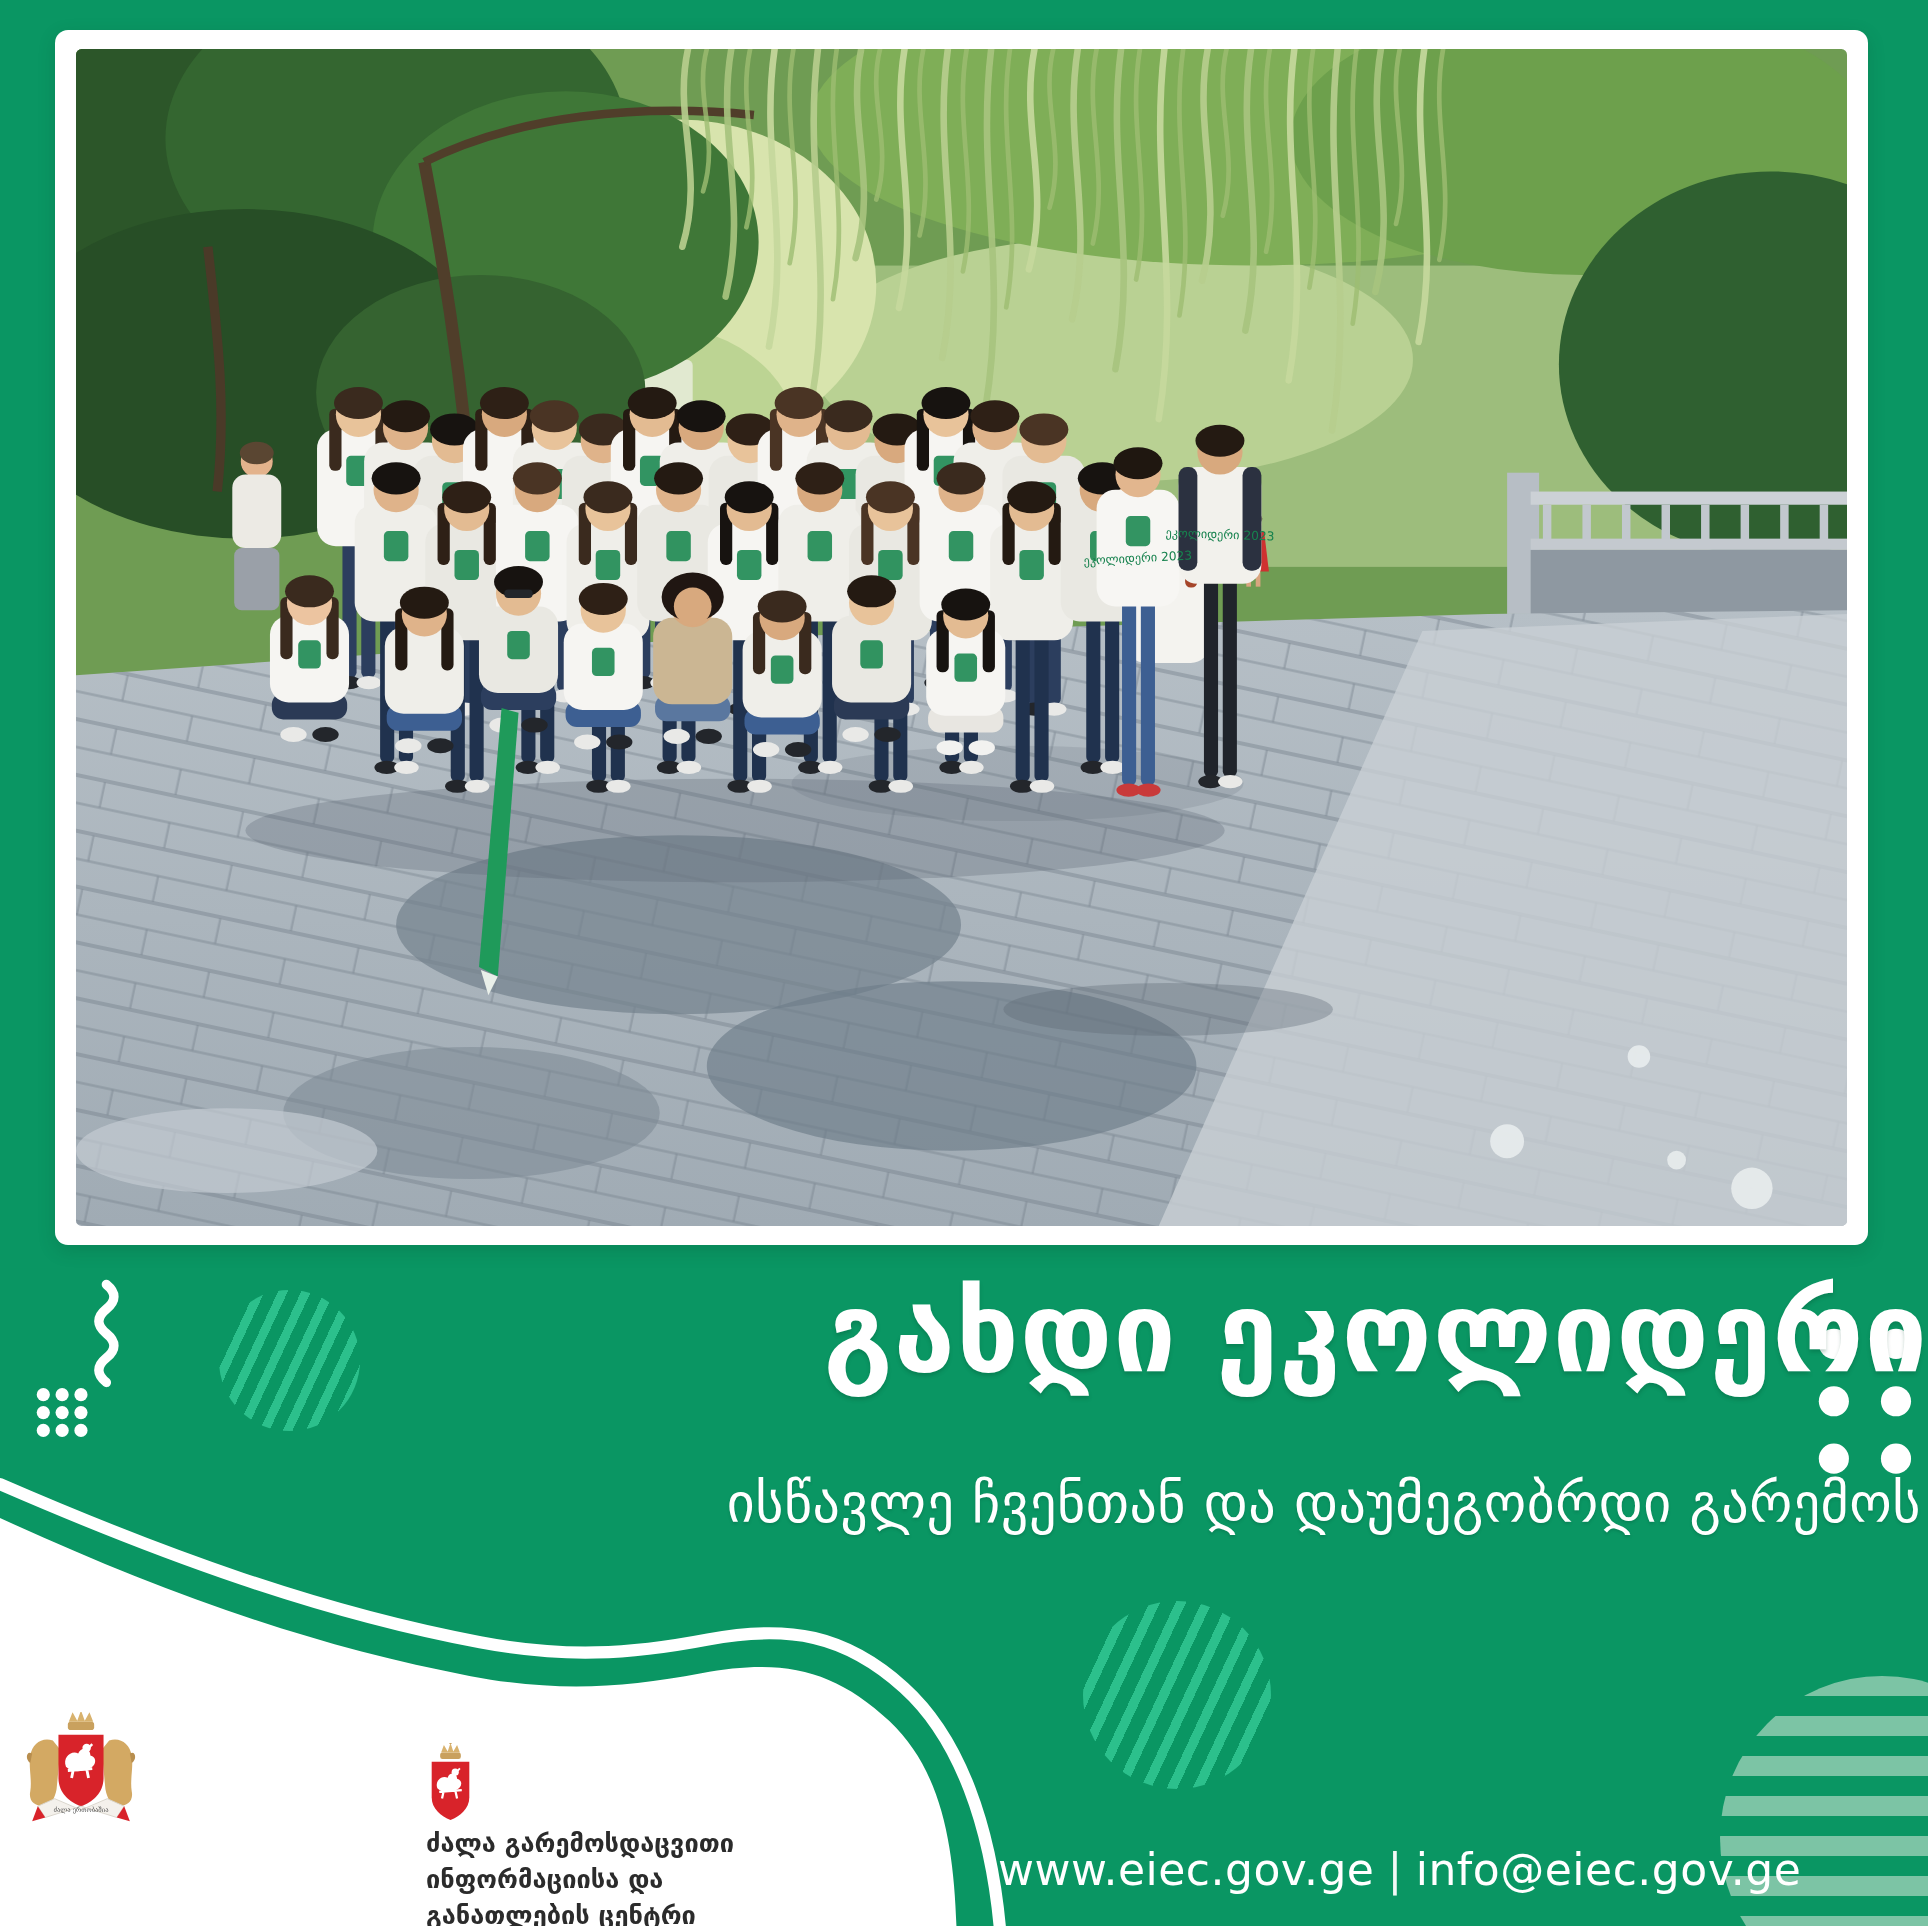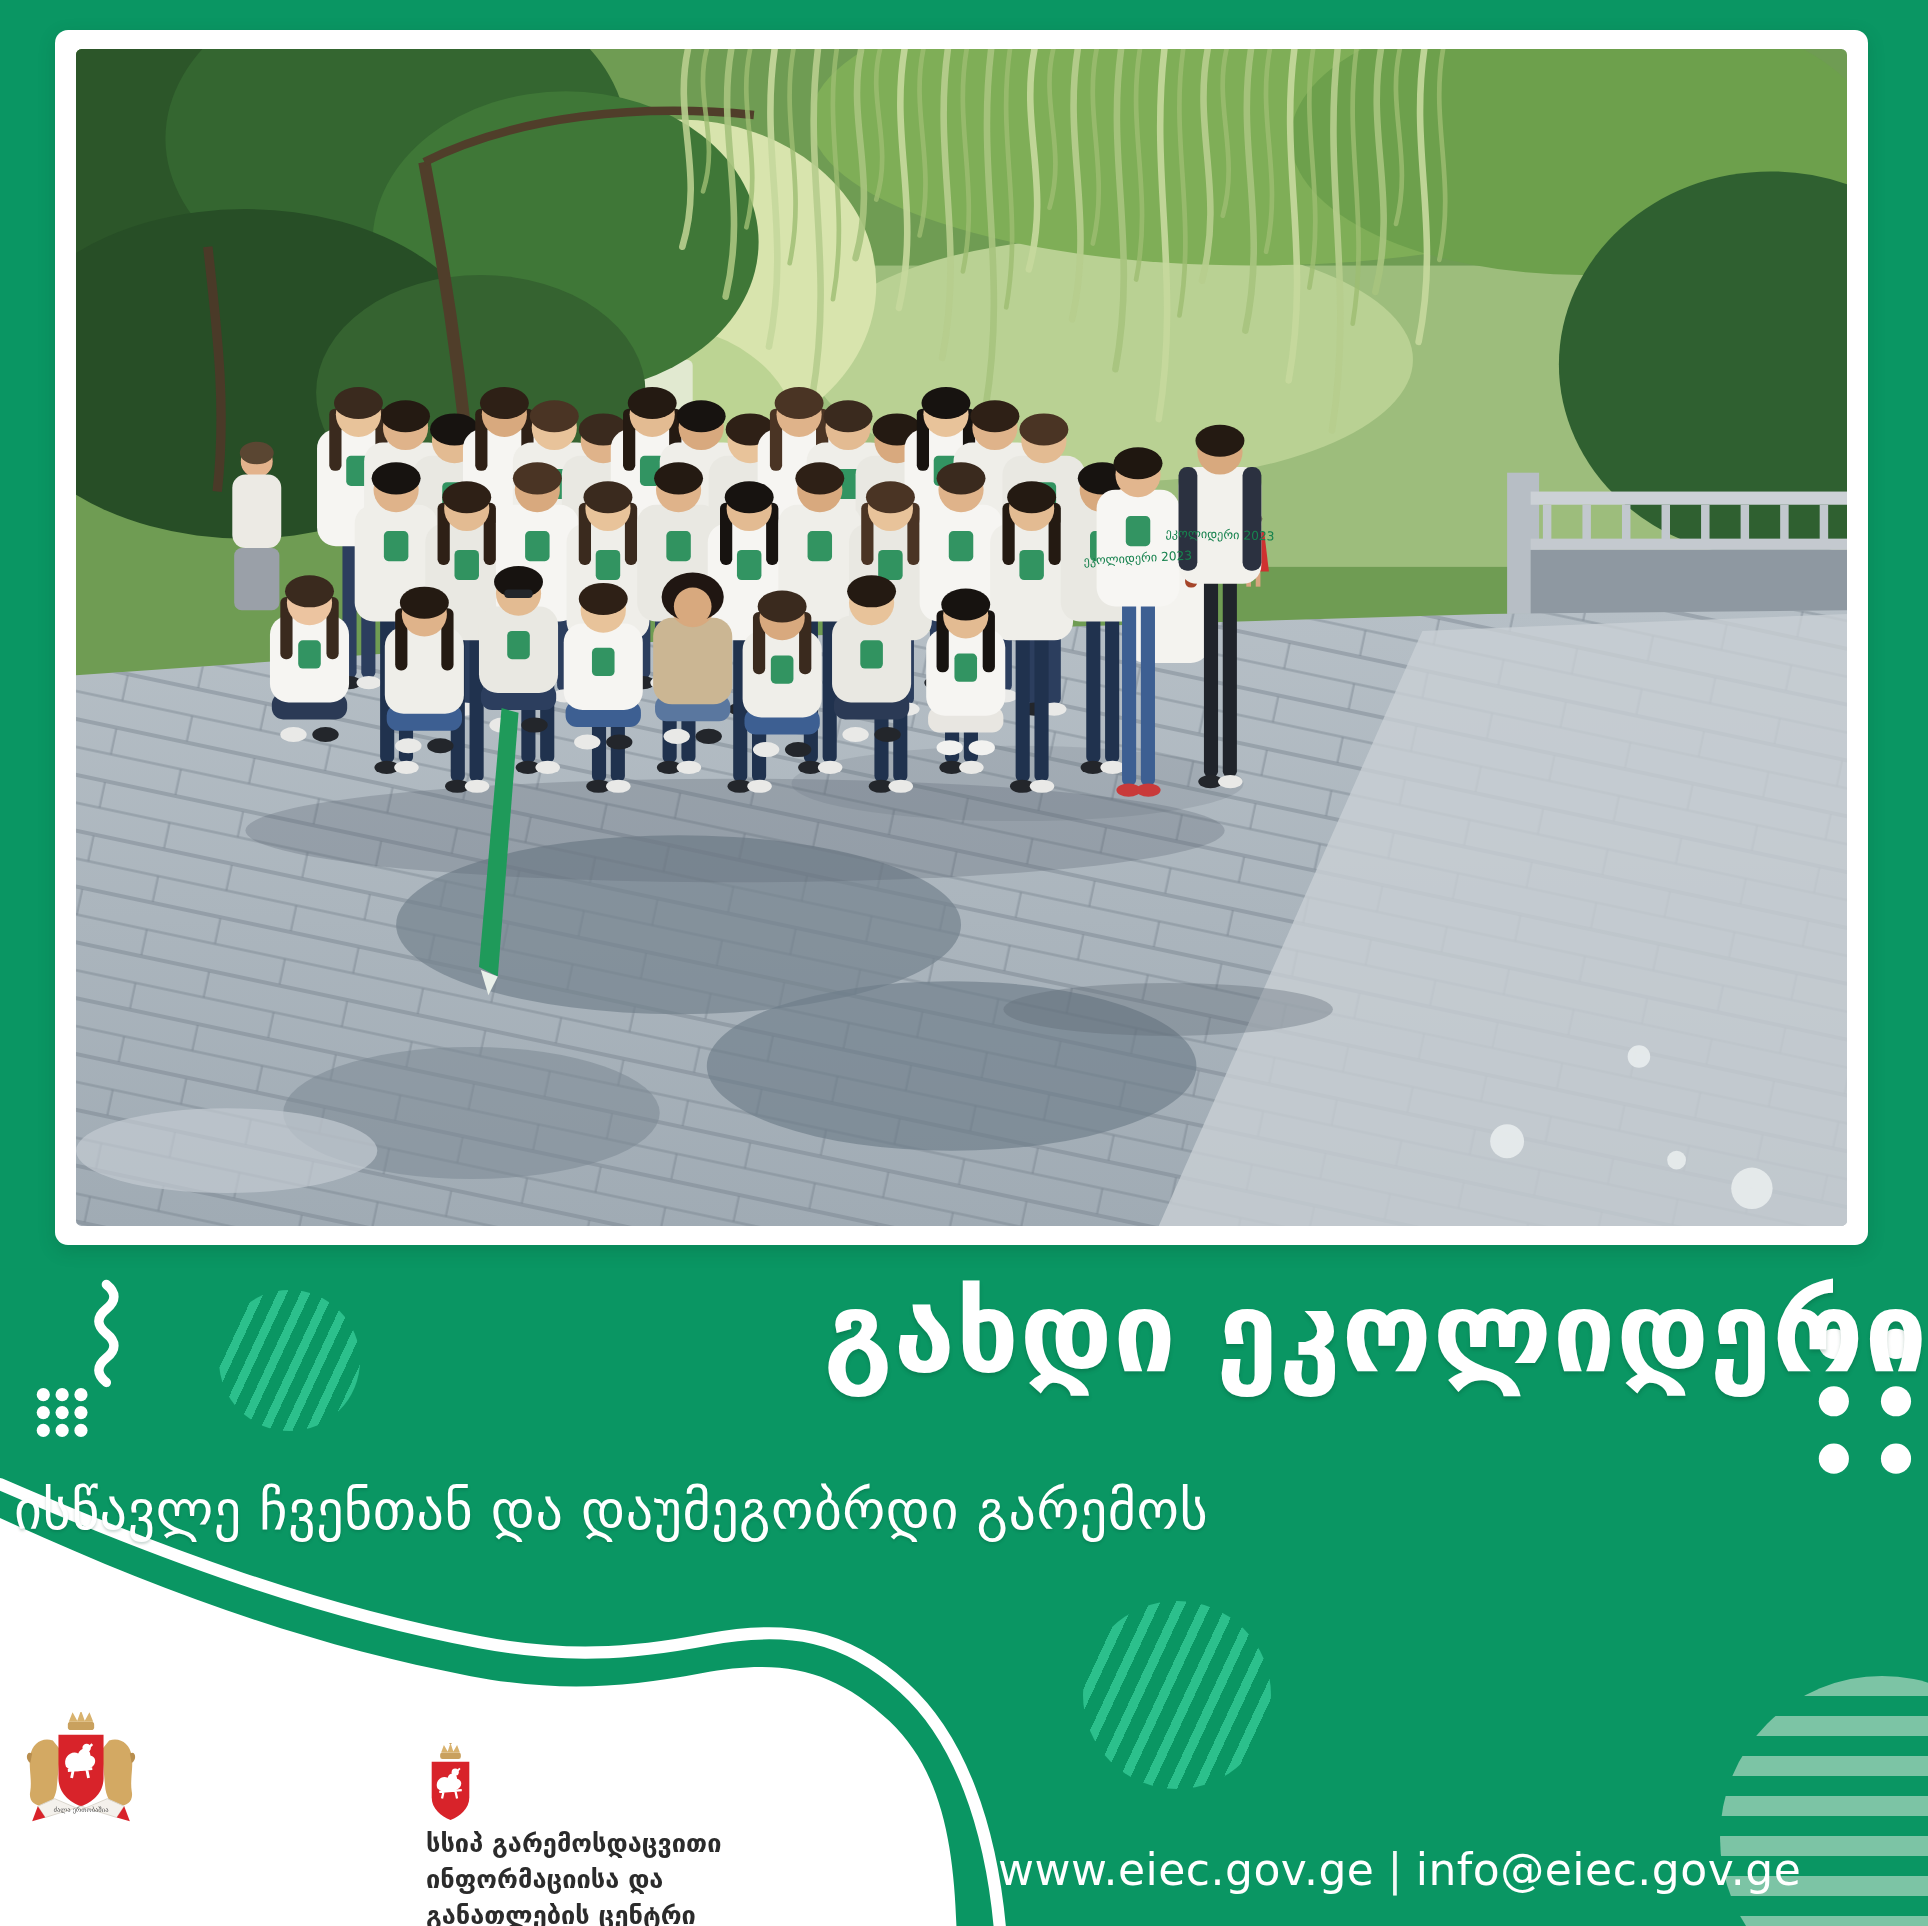--- a/index.html
+++ b/index.html
@@ -34,22 +34,22 @@
     background:repeating-linear-gradient(180deg,var(--stripe_light,#7CC4A5) 0 20px,transparent 20px 40px);
   }
   
   .poster-title{
     position:absolute;left:0;right:0;top:1269px;margin:0;z-index:4;
     text-align:right;color:var(--text_white,#fff);
     font-size:111px;font-weight:700;line-height:1.15;letter-spacing:0.9px;
     text-shadow:0 2.8px 3.8px rgba(0,70,45,.25);
   }
   .poster-subtitle{
-    position:absolute;left:0;right:0;top:1465px;margin:14px;z-index:4;
-    text-align:left;color:var(--text_white,#fff);
+    position:absolute;left:0;right:0;top:1465px;margin:7px;z-index:4;
+    text-align:right;color:var(--text_white,#fff);
     font-size:54px;font-weight:400;line-height:1.2;letter-spacing:0.5px;
     text-shadow:0 1.9px 2.8px rgba(0,70,45,.22);
   }
   
   .footer{position:absolute;left:0;top:0;width:1928px;height:1927px;z-index:5;pointer-events:none;padding-left:29px;}
   .ministry-logo{position:absolute;left:19px;top:1712px;}
   .ministry-text{
     position:absolute;left:19px;top:1832px;width:405px;
     color:var(--logo_text_dark,#2B2B2B);font-size:25.4px;font-weight:700;line-height:36px;
   }
@@ -575,21 +575,21 @@
         <rect x="-1.2" y="-16" width="2.4" height="5" fill="#c9a15e"></rect>
           <rect x="-3.2" y="-14" width="6.4" height="2" fill="#c9a15e"></rect>
       </g>
       <path d="M8,20 L48,20 L48,58 C48,70 38,78 28,82 C18,78 8,70 8,58 Z" fill="#d8232a"></path>
       <path d="M14,48 C11,40 19,34 25,37 C27,30 35,32 35,38 C42,40 40,48 34,50 C27,53 19,53 14,48 Z" fill="#ffffff"></path>
       <path d="M16,52 L40,50 M21,50 L19,59 M33,50 L35,59" stroke="#ffffff" stroke-width="2.4" fill="none"></path>
       <circle cx="33" cy="31" r="3.8" fill="#ffffff"></circle>
       <path d="M38,27 L23,43" stroke="#ffffff" stroke-width="2"></path>
     </svg>
     <div class="eiec-text">
-      <div>სსიპ გარემოსდაცვითი</div>
+      <div>ძალა გარემოსდაცვითი</div>
       <div>ინფორმაციისა და</div>
       <div>განათლების ცენტრი</div>
     </div>
 
     <div class="contact">
       <span>www.eiec.gov.ge</span><span class="divider">|</span><span>info@eiec.gov.ge</span>
     </div>
   </div>
 </div>
 

